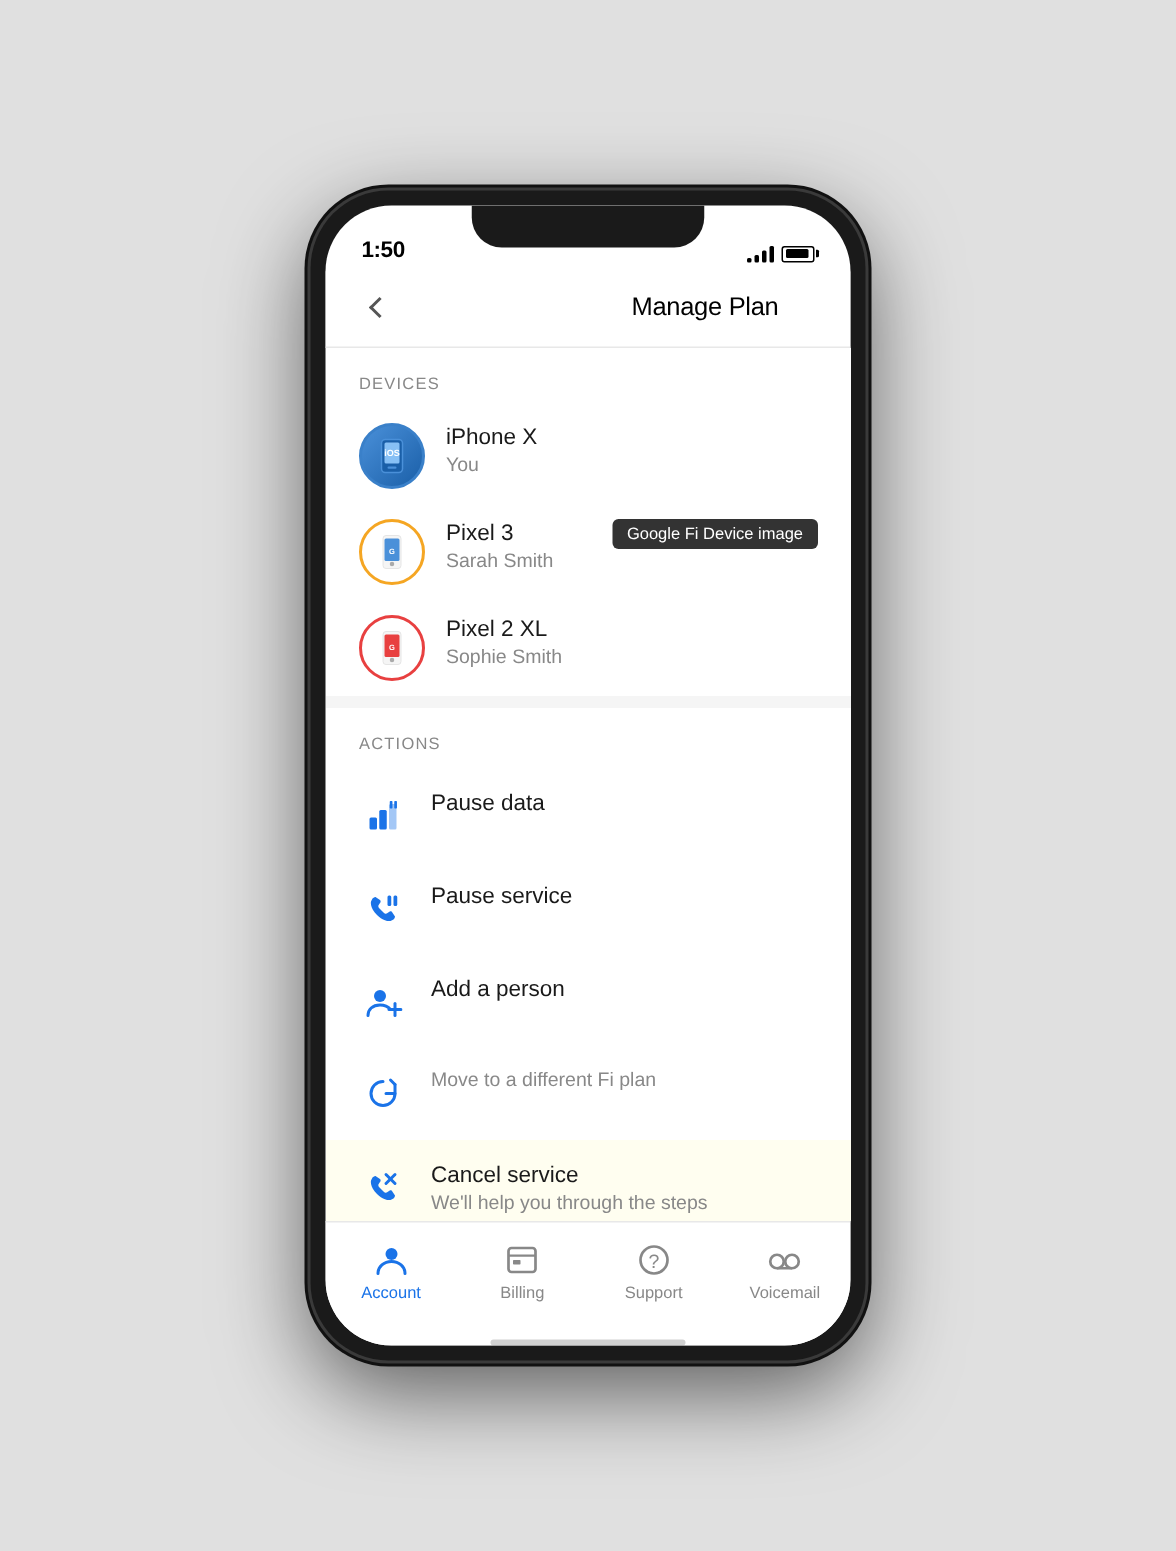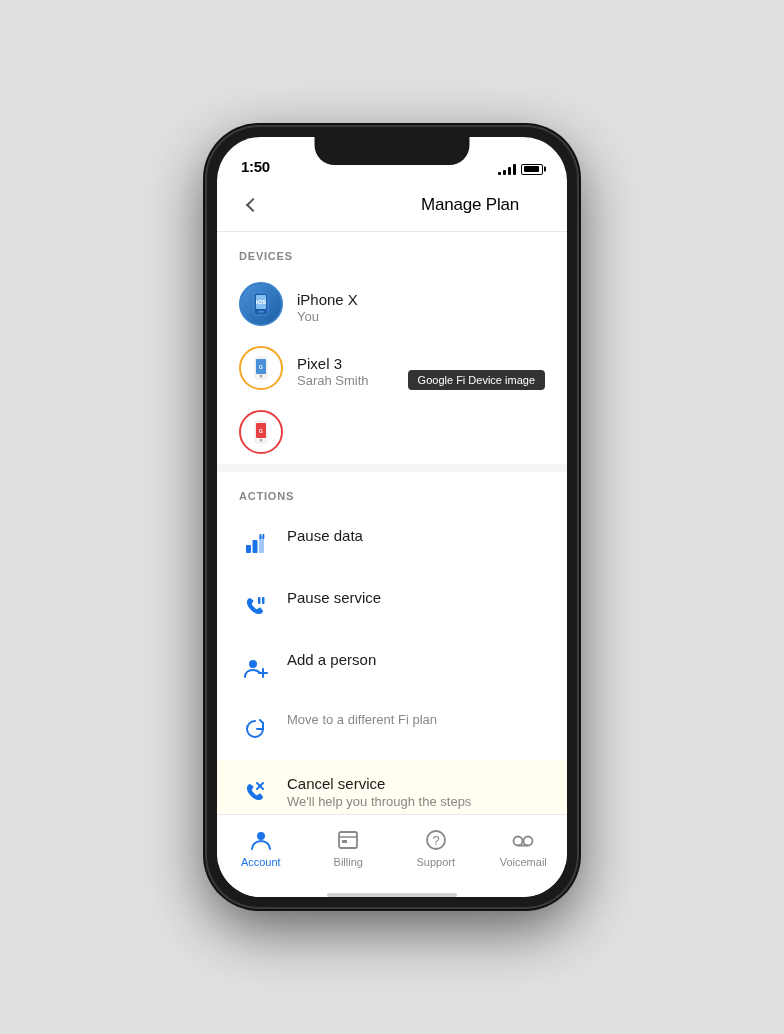--- a/index.html
+++ b/index.html
@@ -176,31 +176,31 @@
       background: #f5f5f5;
     }
 
     .section {
       background: #fff;
       margin-bottom: 8px;
     }
 
     .section-label {
       font-size: 11px;
-      font-weight: 700;
+      font-weight: 400;
       color: #888;
       letter-spacing: 0.8px;
       padding: 18px 22px 10px;
       text-transform: uppercase;
     }
 
     
     .device-item {
       display: flex;
-      align-items: flex-end;
+      align-items: flex-start;
       padding: 10px 22px;
       gap: 14px;
     }
 
     .device-icon {
       width: 44px;
       height: 44px;
       border-radius: 50%;
       display: flex;
       align-items: center;
@@ -409,20 +409,24 @@
 
         <div class="device-item">
           <div class="device-icon pixel2xl">
             <svg width="26" height="26" viewBox="0 0 26 26" fill="none">
               <rect x="7" y="2" width="12" height="22" rx="2" fill="#f5f5f5" stroke="#ddd" stroke-width="0.5"></rect>
               <rect x="8" y="4" width="10" height="15" rx="1" fill="#e84040"></rect>
               <circle cx="13" cy="21" r="1.5" fill="#aaa"></circle>
               <text x="13" y="14" text-anchor="middle" font-size="5" fill="#fff" font-weight="bold">G</text>
             </svg>
           </div>
+          <div class="device-info">
+            <div class="device-name">Pixel 2 XL</div>
+            <div class="device-sub">Sophie Smith</div>
+          </div>
         </div>
       </div>
 
       <div class="section">
         <div class="section-label">ACTIONS</div>
 
         <div class="action-item">
           <div class="action-icon">
             <svg width="26" height="26" viewBox="0 0 26 26" fill="none">
 

